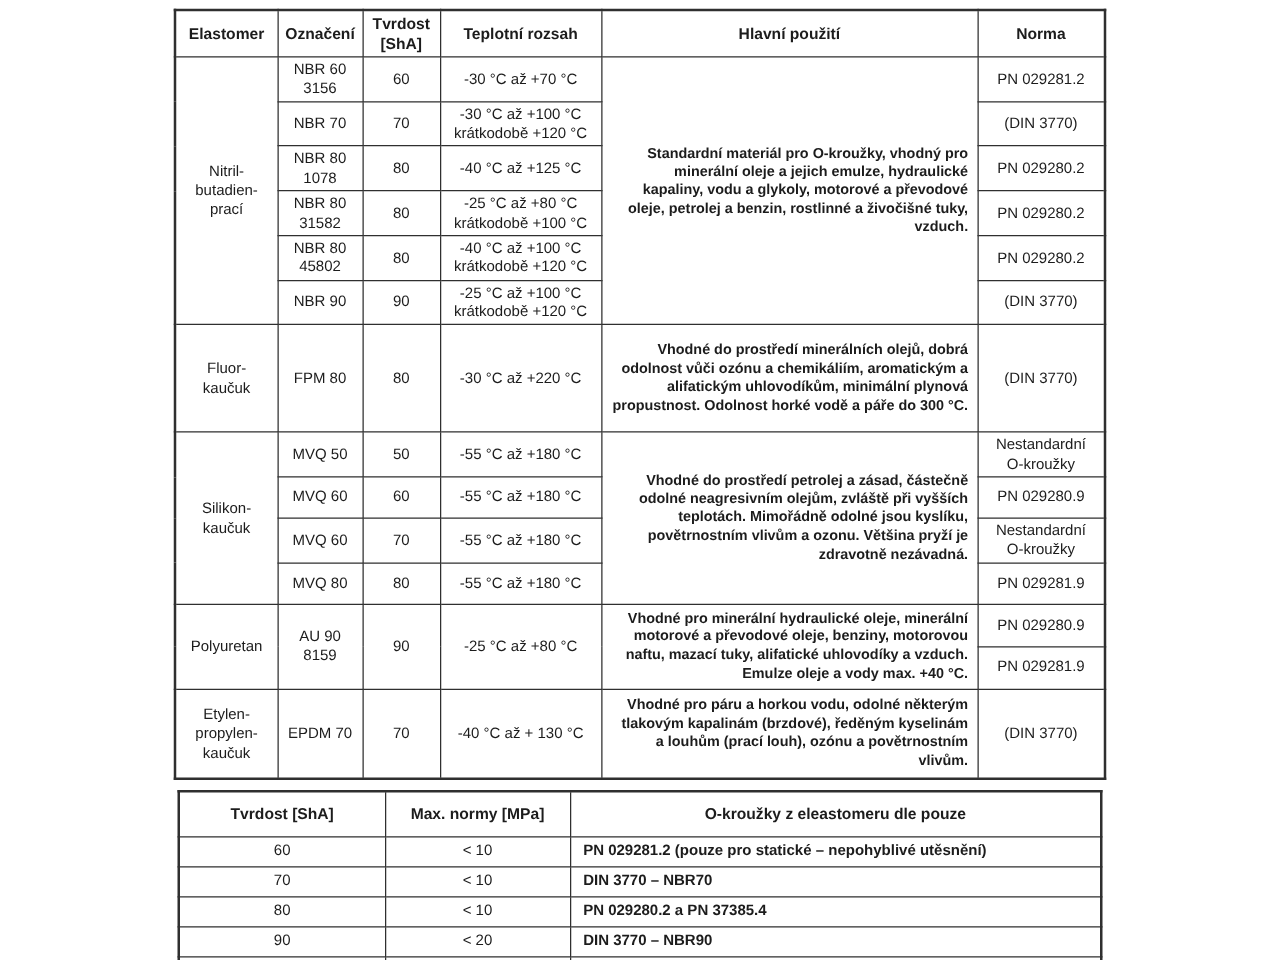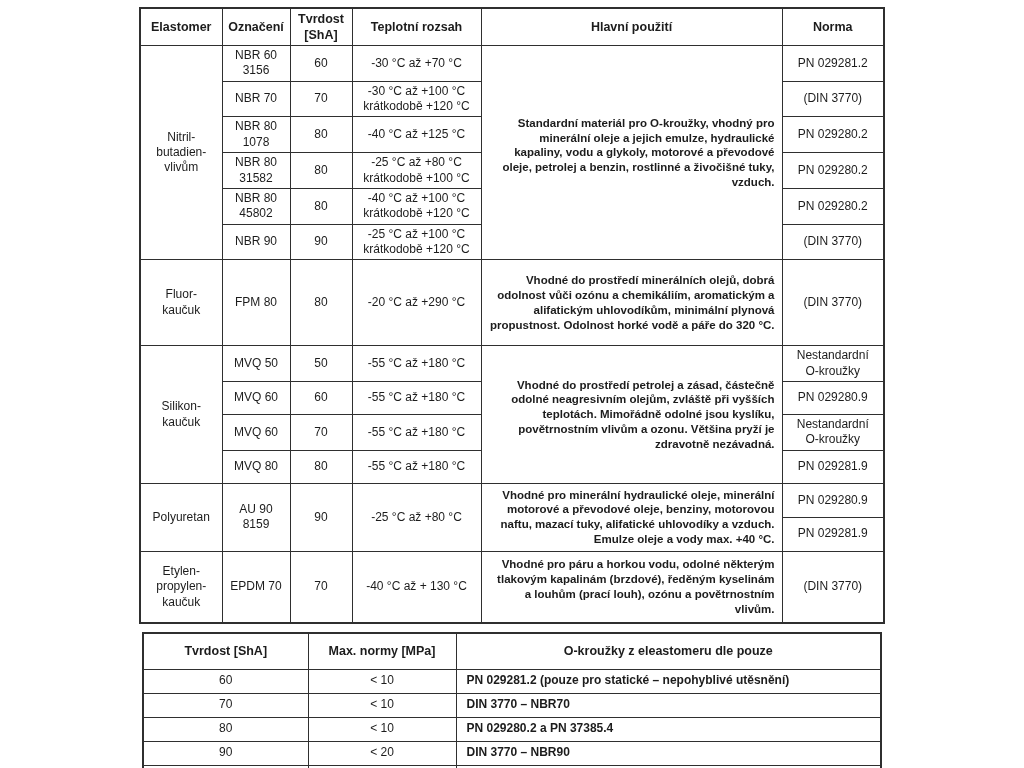--- a/index.html
+++ b/index.html
@@ -72,21 +72,21 @@
       <th>Tvrdost
 [ShA]</th>
       <th>Teplotní rozsah</th>
       <th>Hlavní použití</th>
       <th>Norma</th>
     </tr>
 
     <tr class="r-nbr">
       <td rowspan="6">Nitril-
 butadien-
-vlivům</td>
+prací</td>
       <td>NBR 60
 3156</td>
       <td>60</td>
       <td>-30 °C až +70 °C</td>
       <td rowspan="6" class="pouziti">Standardní materiál pro O-kroužky, vhodný pro minerální oleje a jejich emulze, hydraulické kapaliny, vodu a glykoly, motorové a převodové oleje, petrolej a benzin, rostlinné a živočišné tuky, vzduch.</td>
       <td>PN 029281.2</td>
     </tr>
     <tr class="r-nbr">
       <td>NBR 70</td>
       <td>70</td>
@@ -123,22 +123,22 @@
       <td>-25 °C až +100 °C
 krátkodobě +120 °C</td>
       <td>(DIN 3770)</td>
     </tr>
 
     <tr class="r-fluor">
       <td>Fluor-
 kaučuk</td>
       <td>FPM 80</td>
       <td>80</td>
-      <td>-20 °C až +290 °C</td>
-      <td class="pouziti">Vhodné do prostředí minerálních olejů, dobrá odolnost vůči ozónu a chemikáliím, aromatickým a alifatickým uhlovodíkům, minimální plynová propustnost. Odolnost horké vodě a páře do 320 °C.</td>
+      <td>-30 °C až +220 °C</td>
+      <td class="pouziti">Vhodné do prostředí minerálních olejů, dobrá odolnost vůči ozónu a chemikáliím, aromatickým a alifatickým uhlovodíkům, minimální plynová propustnost. Odolnost horké vodě a páře do 300 °C.</td>
       <td>(DIN 3770)</td>
     </tr>
 
     <tr class="r-sil">
       <td rowspan="4">Silikon-
 kaučuk</td>
       <td>MVQ 50</td>
       <td>50</td>
       <td>-55 °C až +180 °C</td>
       <td rowspan="4" class="pouziti">Vhodné do prostředí petrolej a zásad, částečně odolné neagresivním olejům, zvláště při vyšších teplotách. Mimořádně odolné jsou kyslíku, povětrnostním vlivům a ozonu. Většina pryží je zdravotně nezávadná.</td>

